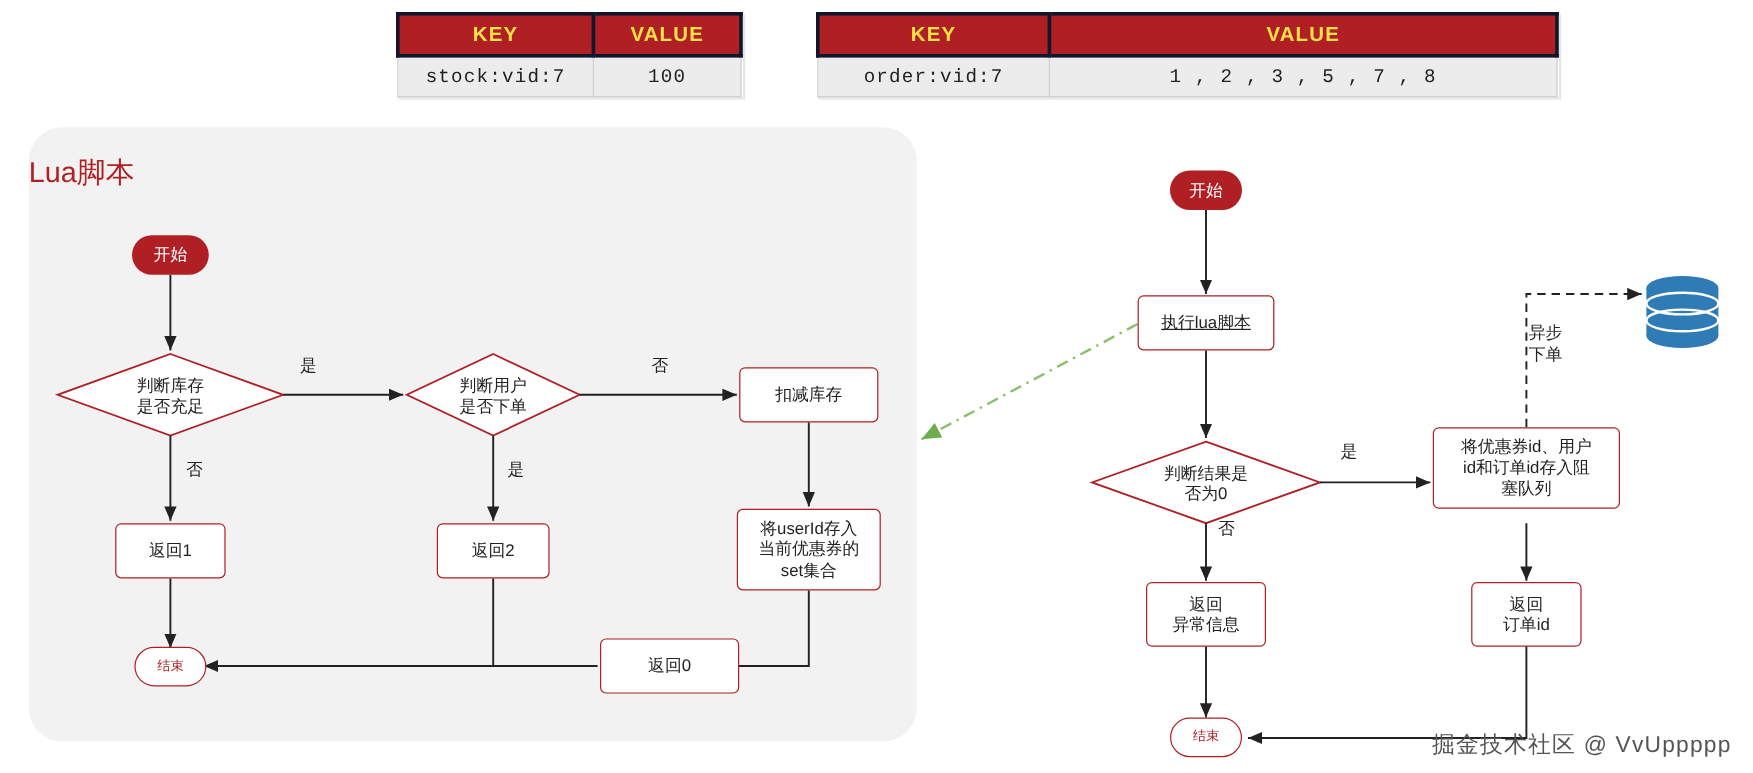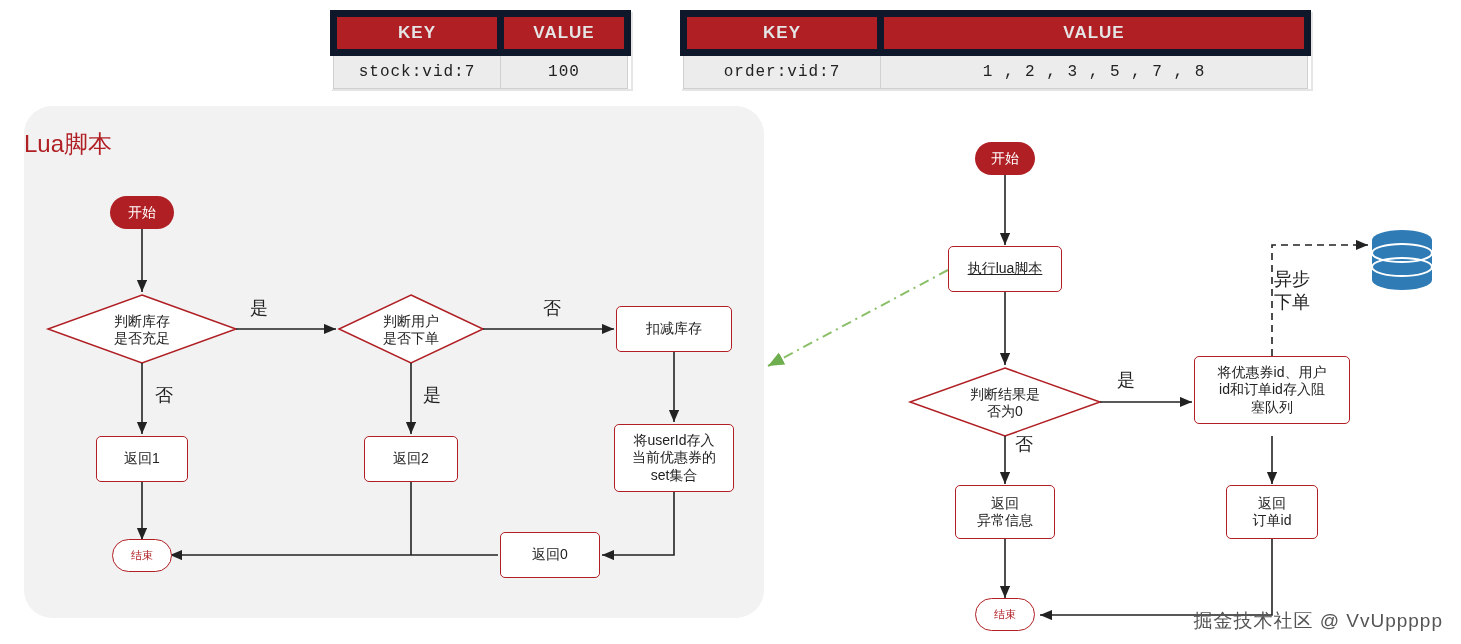--- a/index.html
+++ b/index.html
@@ -30,27 +30,27 @@
 
   
   .kv-table {
     position: absolute;
     border-collapse: collapse;
     font-family: "Liberation Mono", monospace;
     box-shadow: 2px 2px 0 rgba(0,0,0,0.10);
   }
   .kv-table th {
     background: #b01f24;
-    color: #e5e5e5;
+    color: #fde047;
     font-family: "Liberation Sans", sans-serif;
     font-weight: bold;
     font-size: 17px;
     letter-spacing: 1px;
     padding: 6px 10px;
-    border: 7px solid #0f172a;
+    border: 3px solid #0f172a;
   }
   .kv-table td {
     background: #ececec;
     color: #222;
     font-size: 16px;
     padding: 7px 10px;
     border: 1px solid #d0d0d0;
     text-align: center;
     letter-spacing: 1px;
   }
@@ -111,21 +111,21 @@
     background: #ffffff;
     border: 1.5px solid #b01f24;
     border-radius: 5px;
   }
   .node.diamond-label {
     background: transparent;
     border: none;
   }
   .edge-label {
     position: absolute;
-    font-size: 18px;
+    font-size: 14px;
     color: #222;
     white-space: pre-line;
     text-align: center;
   }
   .watermark {
     position: absolute;
     right: 18px;
     bottom: 10px;
     font-size: 19px;
     color: #555;
@@ -231,21 +231,21 @@
   <div class="node box" style="left:616px; top:306px; width:116px; height:46px;">扣减库存</div>
 
   <div class="node box" style="left:96px; top:436px; width:92px; height:46px;">返回1</div>
 
   <div class="node box" style="left:364px; top:436px; width:94px; height:46px;">返回2</div>
 
   <div class="node box" style="left:614px; top:424px; width:120px; height:68px;">将userId存入
 当前优惠券的
 set集合</div>
 
-  <div class="node box" style="left:500px; top:532px; width:100px; height:46px;">返回0</div>
+  <div class="node box" style="left:500px; top:532px; width:116px; height:46px;">返回0</div>
 
   <div class="node terminator-end" style="left:112px; top:539px; width:60px; height:33px;">结束</div>
 
   <div class="edge-label" style="left:250px; top:296px;">是</div>
   <div class="edge-label" style="left:155px; top:383px;">否</div>
   <div class="edge-label" style="left:543px; top:296px;">否</div>
   <div class="edge-label" style="left:423px; top:383px;">是</div>
 
   <div class="node terminator" style="left:975px; top:142px; width:60px; height:33px;">开始</div>
 

